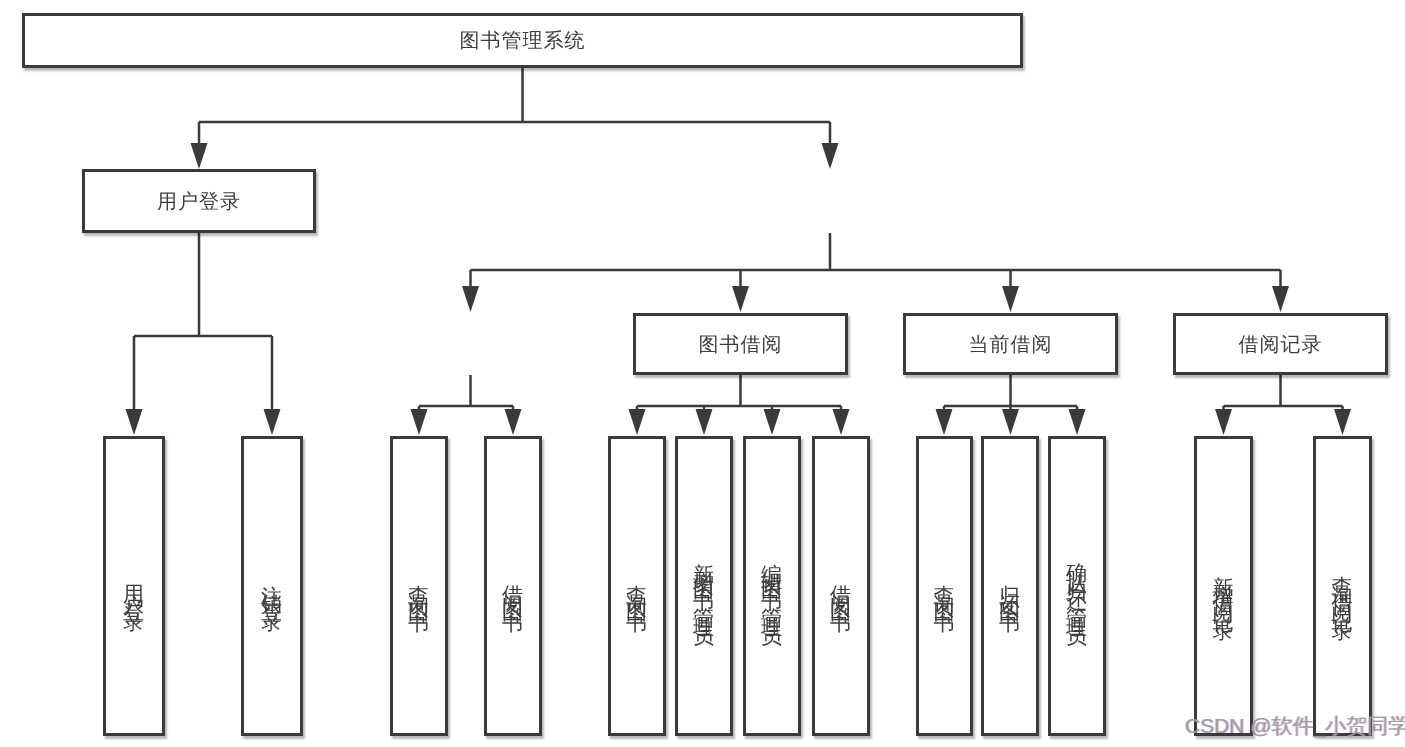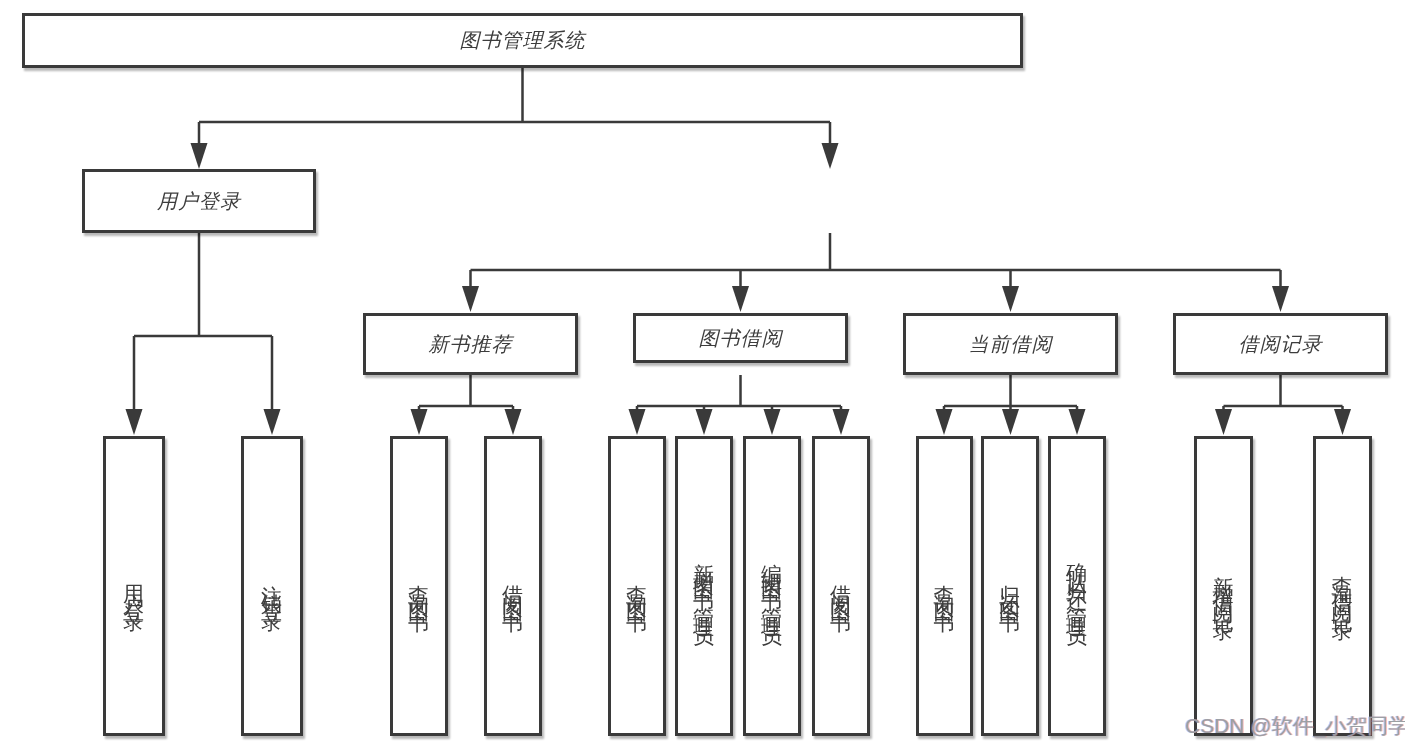--- a/index.html
+++ b/index.html
@@ -24,21 +24,20 @@
     box-shadow: 2px 3px 2px rgba(0,0,0,0.28);
     display: flex;
     align-items: center;
     justify-content: center;
     color: #3d3d3d;
   }
   .hbox {
     font-size: 20px;
     letter-spacing: 1px;
     white-space: nowrap;
-    font-style: italic;
   }
   .vbox {
     writing-mode: vertical-rl;
     text-orientation: mixed;
     font-size: 21px;
     letter-spacing: 9px;
     line-height: 1;
   }
   .watermark {
     position: absolute;
@@ -109,22 +108,21 @@
         <polygon points="1077,435 1068.5,409 1085.5,409"></polygon>
         <polygon points="1223.5,435 1215,409 1232,409"></polygon>
         <polygon points="1342.5,435 1334,409 1351,409"></polygon>
       </g>
   </svg>
 
   <div class="node hbox" style="left:22px;top:13px;width:1001px;height:55px">图书管理系统</div>
 
   <div class="node hbox" style="left:82px;top:169px;width:234px;height:64px">用户登录</div>
 
-  <div class="node hbox" style="left:363px;top:313px;width:215px;height:62px">新书推荐</div>
-  <div class="node hbox" style="left:633px;top:313px;width:215px;height:50px">图书借阅</div>
+  <div class="node hbox" style="left:633px;top:313px;width:215px;height:62px">图书借阅</div>
   <div class="node hbox" style="left:1173px;top:313px;width:215px;height:62px">借阅记录</div>
   <div class="node hbox" style="left:903px;top:313px;width:215px;height:62px">当前借阅</div>
 
   <div class="node vbox" style="left:103px;top:436px;width:62px;height:300px">用户登录</div>
   <div class="node vbox" style="left:241px;top:436px;width:62px;height:300px">注销登录</div>
 
   <div class="node vbox" style="left:390px;top:436px;width:58px;height:300px">查询图书</div>
   <div class="node vbox" style="left:484px;top:436px;width:58px;height:300px">借阅图书</div>
 
   <div class="node vbox" style="left:608px;top:436px;width:58px;height:300px">查询图书</div>

